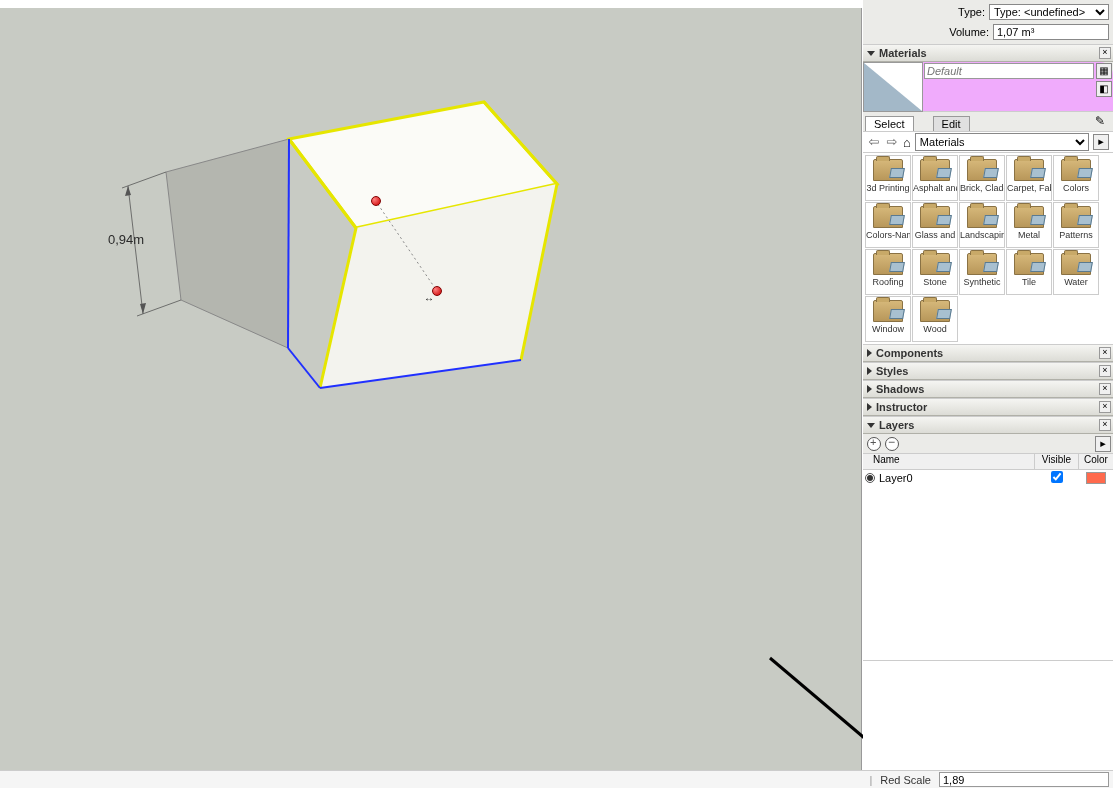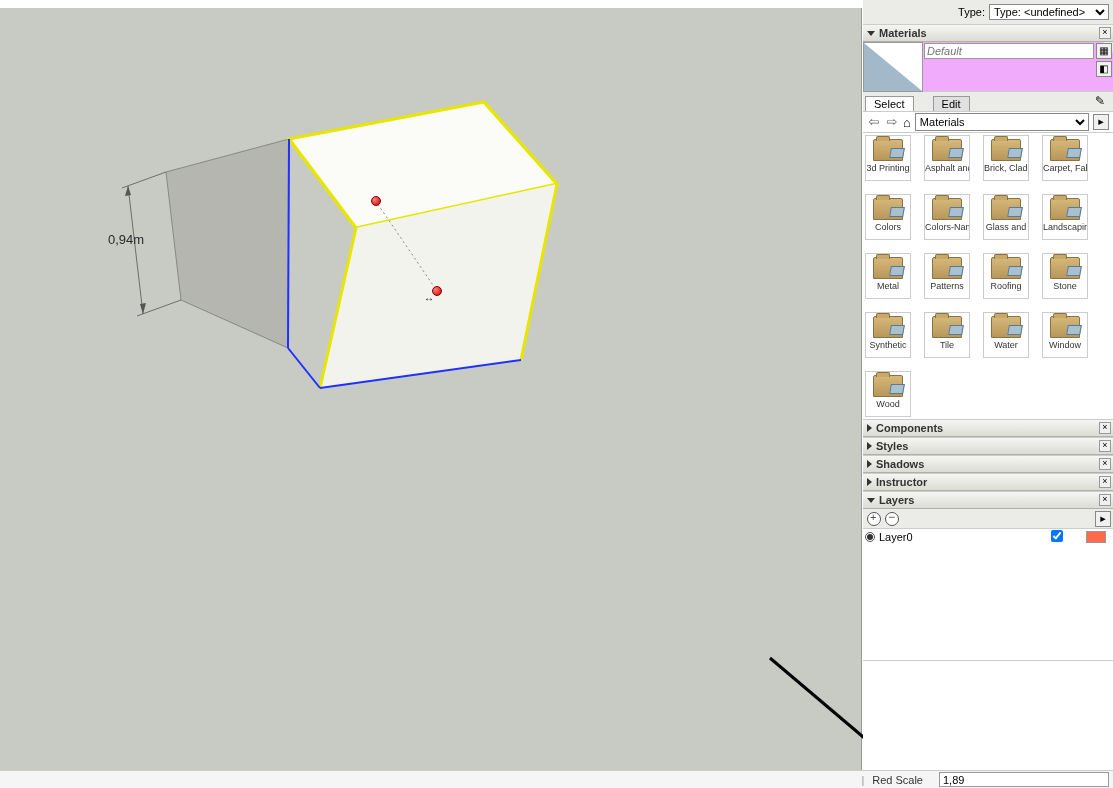--- a/index.html
+++ b/index.html
@@ -3,21 +3,21 @@
 <meta charset="utf-8">
 <style>
 * { margin: 0; padding: 0; box-sizing: border-box; font-family: Tahoma, Arial, sans-serif; font-size: 11px; }
 body { background: #fff; width: 1113px; height: 788px; position: relative; overflow: hidden; }
 
 .viewport { position: absolute; left: 0; top: 8px; width: 862px; height: 770px; background: #c8cbc4; border-right: 1px solid #999; }
 
 .sidebar { position: absolute; left: 863px; top: 0; width: 250px; height: 770px; background: #ebebe8; display: flex; flex-direction: column; overflow: hidden; }
 
 .status-bar { position: absolute; left: 0; bottom: 0; width: 1113px; height: 18px; background: #f5f5f5; border-top: 1px solid #ccc; display: flex; align-items: center; justify-content: flex-end; padding-right: 4px; }
-.status-label { color: #333; margin-right: 16px; }
+.status-label { color: #333; margin-right: 8px; }
 .status-input { width: 170px; height: 15px; border: 1px solid #999; background: #fff; padding: 0 3px; font-size: 11px; }
 
 
 .info-block { padding: 2px 4px; background: #ebebe8; }
 .info-row { display: flex; align-items: center; justify-content: flex-end; height: 20px; gap: 4px; }
 .info-label { font-size: 11px; color: #000; }
 .info-field { width: 116px; height: 16px; border: 1px solid #888; background: #fff; padding: 0 3px; font-size: 11px; }
 .info-dropdown { width: 120px; height: 16px; border: 1px solid #888; background: #fff; font-size: 11px; }
 
 
@@ -41,21 +41,21 @@
 .mat-tab { padding: 1px 8px; border: 1px solid #999; border-bottom: none; background: #fff; margin-right: 1px; font-size: 11px; cursor: pointer; }
 .mat-tab.inactive { background: #e0e0e0; }
 .mat-tabs .eyedrop { position: absolute; right: 2px; bottom: 1px; width: 16px; height: 16px; font-size: 12px; }
 
 .mat-nav { display: flex; align-items: center; height: 22px; padding: 2px 4px; gap: 4px; background: #fff; border-top: 1px solid #ccc; border-bottom: 1px solid #ccc;}
 .nav-arrow { width: 14px; height: 14px; color: #666; font-size: 13px; text-align:center; line-height:13px; cursor:pointer; }
 .nav-home { font-size: 13px; cursor:pointer; }
 .mat-combo { flex: 1; height: 18px; border: 1px solid #888; background: #fff; font-size: 11px; }
 .details-btn { width: 16px; height: 16px; border: 1px solid #888; background: #f0f0f0; text-align:center; line-height:13px; }
 
-.mat-grid { display: flex; flex-wrap: wrap; background: #fff; padding: 2px; gap: 13px; }
+.mat-grid { display: flex; flex-wrap: wrap; background: #fff; padding: 2px; gap: 1px; }
 .mat-folder { width: 46px; height: 46px; border: 1px solid #ccc; display: flex; flex-direction: column; align-items: center; justify-content: flex-start; cursor: pointer; background:#fff; }
 .mat-folder .folder-icon { width: 30px; height: 22px; margin-top: 3px; background: linear-gradient(#d6b87a, #b8975a); border-radius: 2px 2px 0 0; position: relative; border: 1px solid #8a7244;}
 .mat-folder .folder-icon::before { content:""; position:absolute; top:-4px; left:2px; width:12px; height:4px; background:#c8a968; border:1px solid #8a7244; border-bottom:none; border-radius: 2px 2px 0 0;}
 .mat-folder .folder-icon::after { content:""; position:absolute; bottom:2px; right:-2px; width:12px; height:8px; background:#a8c0d0; border:1px solid #5a7a90; transform: skewX(-10deg);}
 .mat-folder .folder-label { font-size: 9px; color: #333; margin-top: 2px; white-space: nowrap; overflow: hidden; width: 44px; text-align: center; }
 
 
 .layers-body { background: #fff; flex: 1; display: flex; flex-direction: column; }
 .layers-toolbar { height: 20px; display: flex; align-items: center; padding: 2px 4px; gap: 4px; background: #ebebe8; border-bottom: 1px solid #ccc; position: relative;}
 .circle-btn { width: 14px; height: 14px; border: 1.5px solid #555; border-radius: 50%; background: #fff; position: relative; cursor: pointer; }
@@ -130,20 +130,24 @@
 
 <div class="sidebar">
 
   <div class="info-block">
     <div class="info-row">
       <span class="info-label">Type:</span>
       <select class="info-dropdown">
         <option>Type: &lt;undefined&gt;</option>
       </select>
     </div>
+    <div class="info-row">
+      <span class="info-label">Volume:</span>
+      <input class="info-field" readonly="" value="1,07 m³" style="">
+    </div>
   </div>
 
   <div class="panel-header">
     <span class="arrow down"></span>
     <span class="panel-title">Materials</span>
     <span class="close-x">×</span>
   </div>
   <div class="materials-body">
     <div class="mat-preview-row">
       <div class="mat-preview"></div>
@@ -264,20 +268,25 @@
     <span class="arrow down"></span>
     <span class="panel-title">Layers</span>
     <span class="close-x">×</span>
   </div>
   <div class="layers-body">
     <div class="layers-toolbar">
       <div class="circle-btn plus"></div>
       <div class="circle-btn minus"></div>
       <div class="details-btn">▸</div>
     </div>
+    <div class="layers-header">
+      <div class="lh-name">Name</div>
+      <div class="lh-visible">Visible</div>
+      <div class="lh-color">Color</div>
+    </div>
     <div class="layers-list">
       <div class="layer-row">
         <div class="layer-radio"></div>
         <div class="layer-name">Layer0</div>
         <div class="layer-check"><input type="checkbox" checked="" style=""></div>
         <div class="layer-color"></div>
       </div>
     </div>
     <div class="layers-desc"></div>
   </div>

